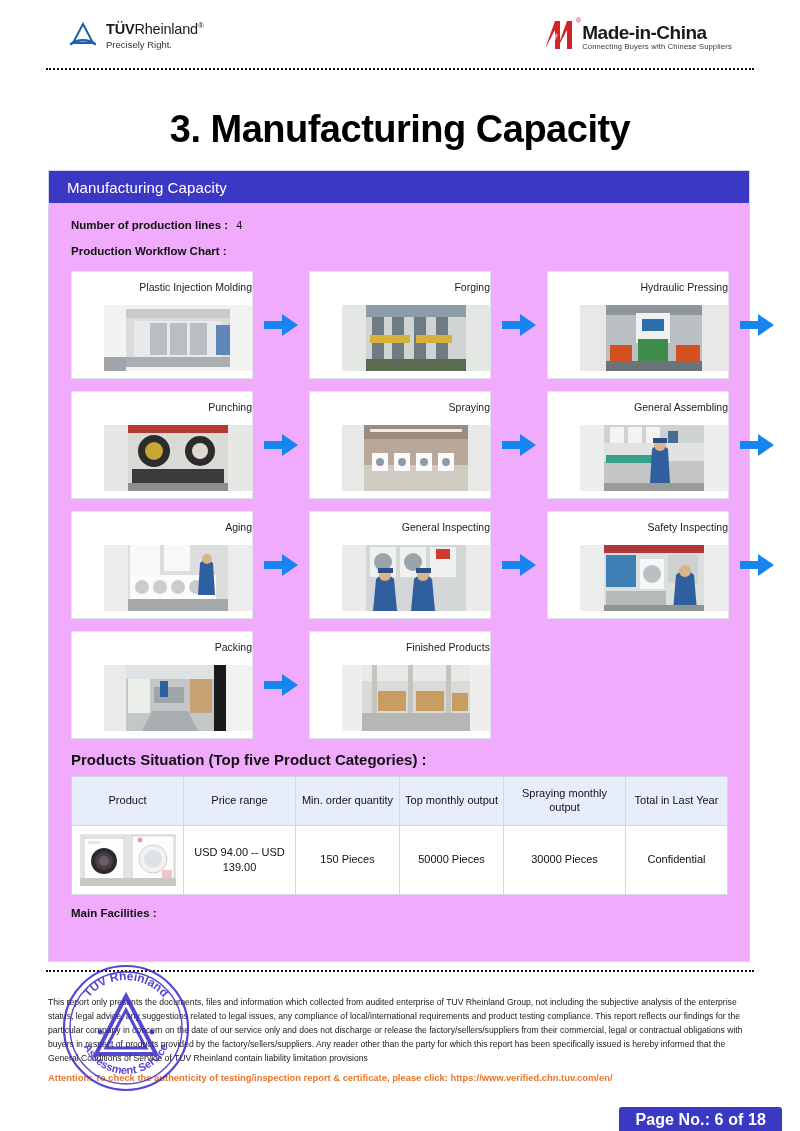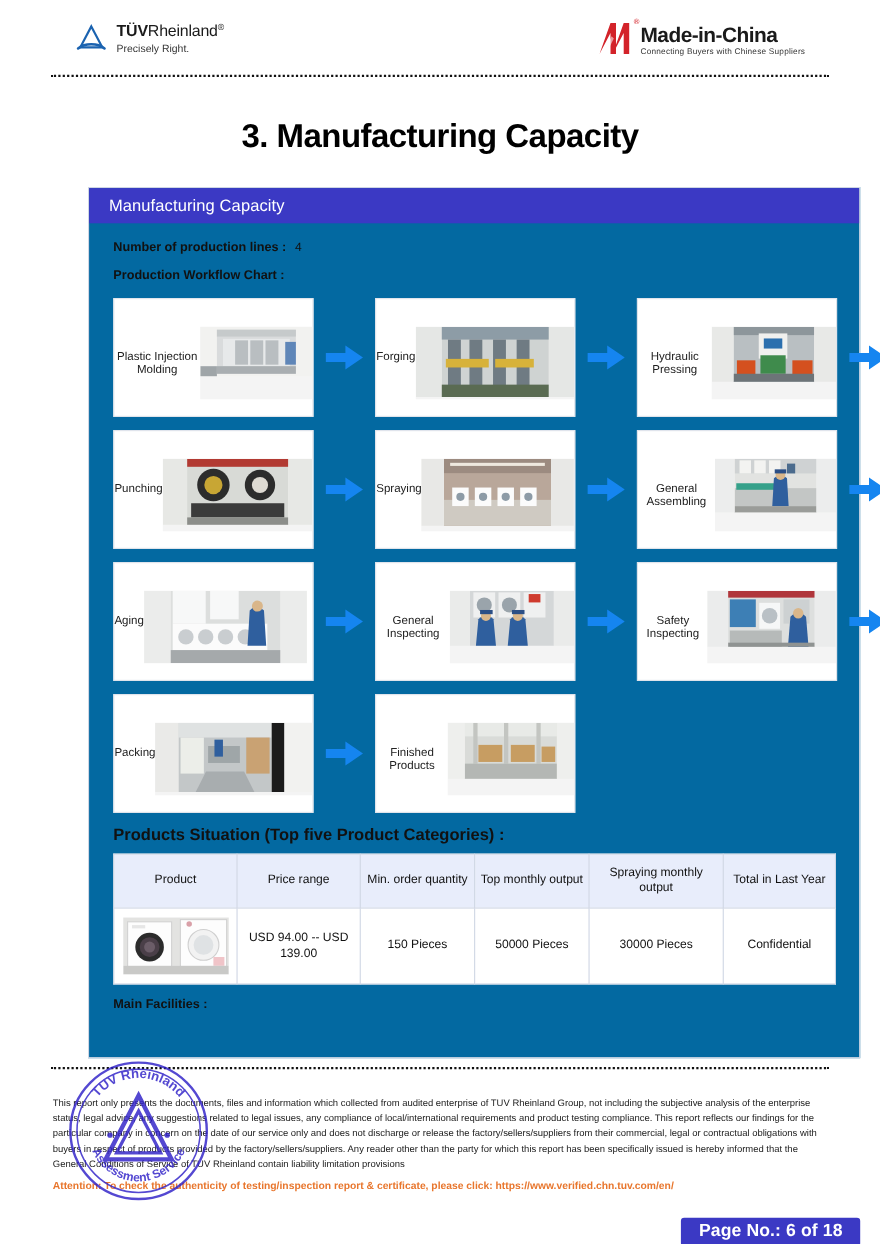--- a/index.html
+++ b/index.html
@@ -37,46 +37,46 @@
   .hr-dotted {
     position: absolute; left: 46px; right: 46px;
     border-top: 2px dotted #111; height: 0;
   }
   .hr-top { top: 68px; }
   .hr-bottom { top: 970px; }
 
   
   .page-title {
     position: absolute; left: 0; top: 108px; width: 800px;
-    text-align: center; font-size: 30px; font-weight: bold;
+    text-align: center; font-size: 38px; font-weight: bold;
     letter-spacing: -0.5px; color: #000;
   }
 
   
   .panel {
     position: absolute; left: 48px; top: 170px; width: 702px; height: 792px;
-    background: #0369a1; border: 1px solid #cfd6e4; margin-left: 32px;
+    background: #f0abfc; border: 1px solid #cfd6e4;
   }
   .panel-header {
     height: 32px; background: #3b39c4; color: #fff;
     display: flex; align-items: center; padding-left: 18px;
     font-size: 15px; letter-spacing: 0.1px;
   }
   .panel-body { padding: 16px 22px 0 22px; }
 
   .field-row { font-size: 11.5px; font-weight: bold; color: #111; margin-bottom: 14px; }
   .field-row .value { font-weight: normal; margin-left: 8px; font-size: 11px; }
 
   
   .workflow { margin-bottom: 6px; }
   .wf-row { display: flex; align-items: center; margin-bottom: 12px; }
   .wf-card {
     width: 182px; height: 108px; background: #fff;
     border: 1px solid #dfe3ea;
-    display: flex; flex-direction: row; align-items: center;
+    display: flex; flex-direction: column; align-items: flex-end;
     padding-top: 9px; flex: 0 0 182px;
   }
   .wf-label {
     font-size: 10.5px; color: #222; text-align: center;
     line-height: 1.2; height: 24px;
   }
   .wf-thumb {
     width: 148px; height: 66px; background: #f4f4f4;
     position: relative; overflow: hidden;
   }

